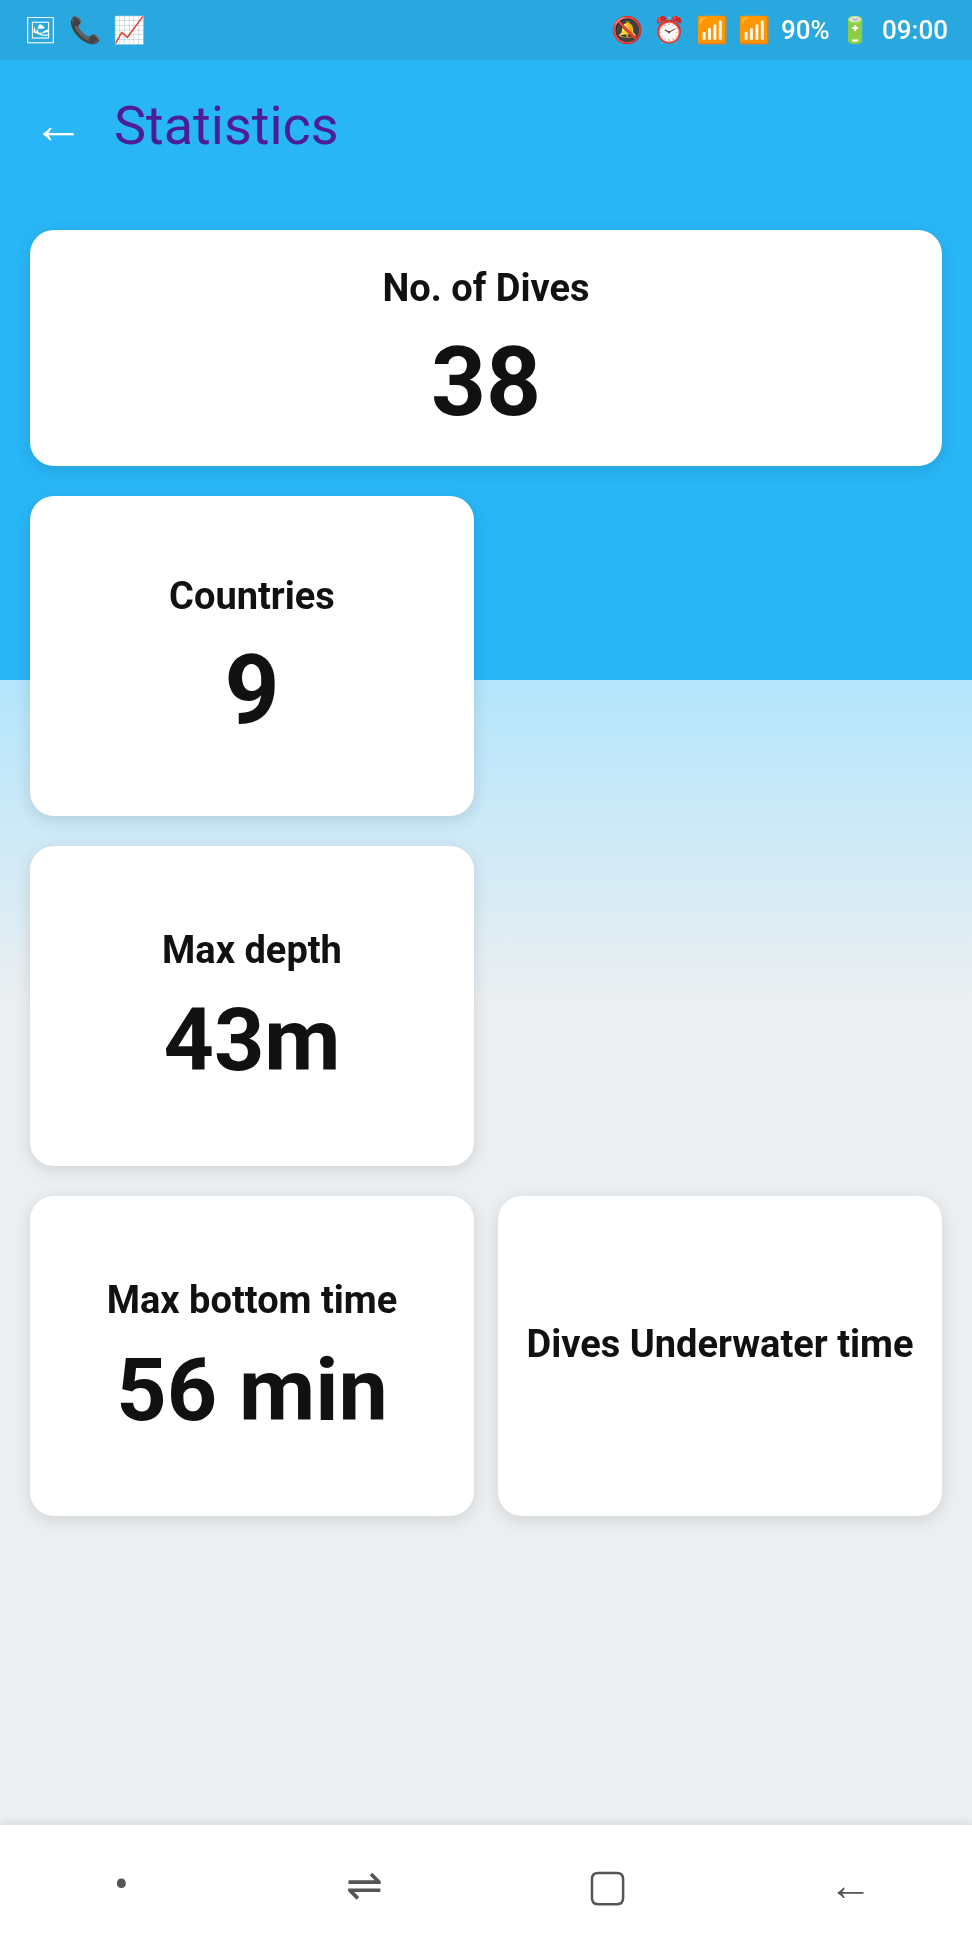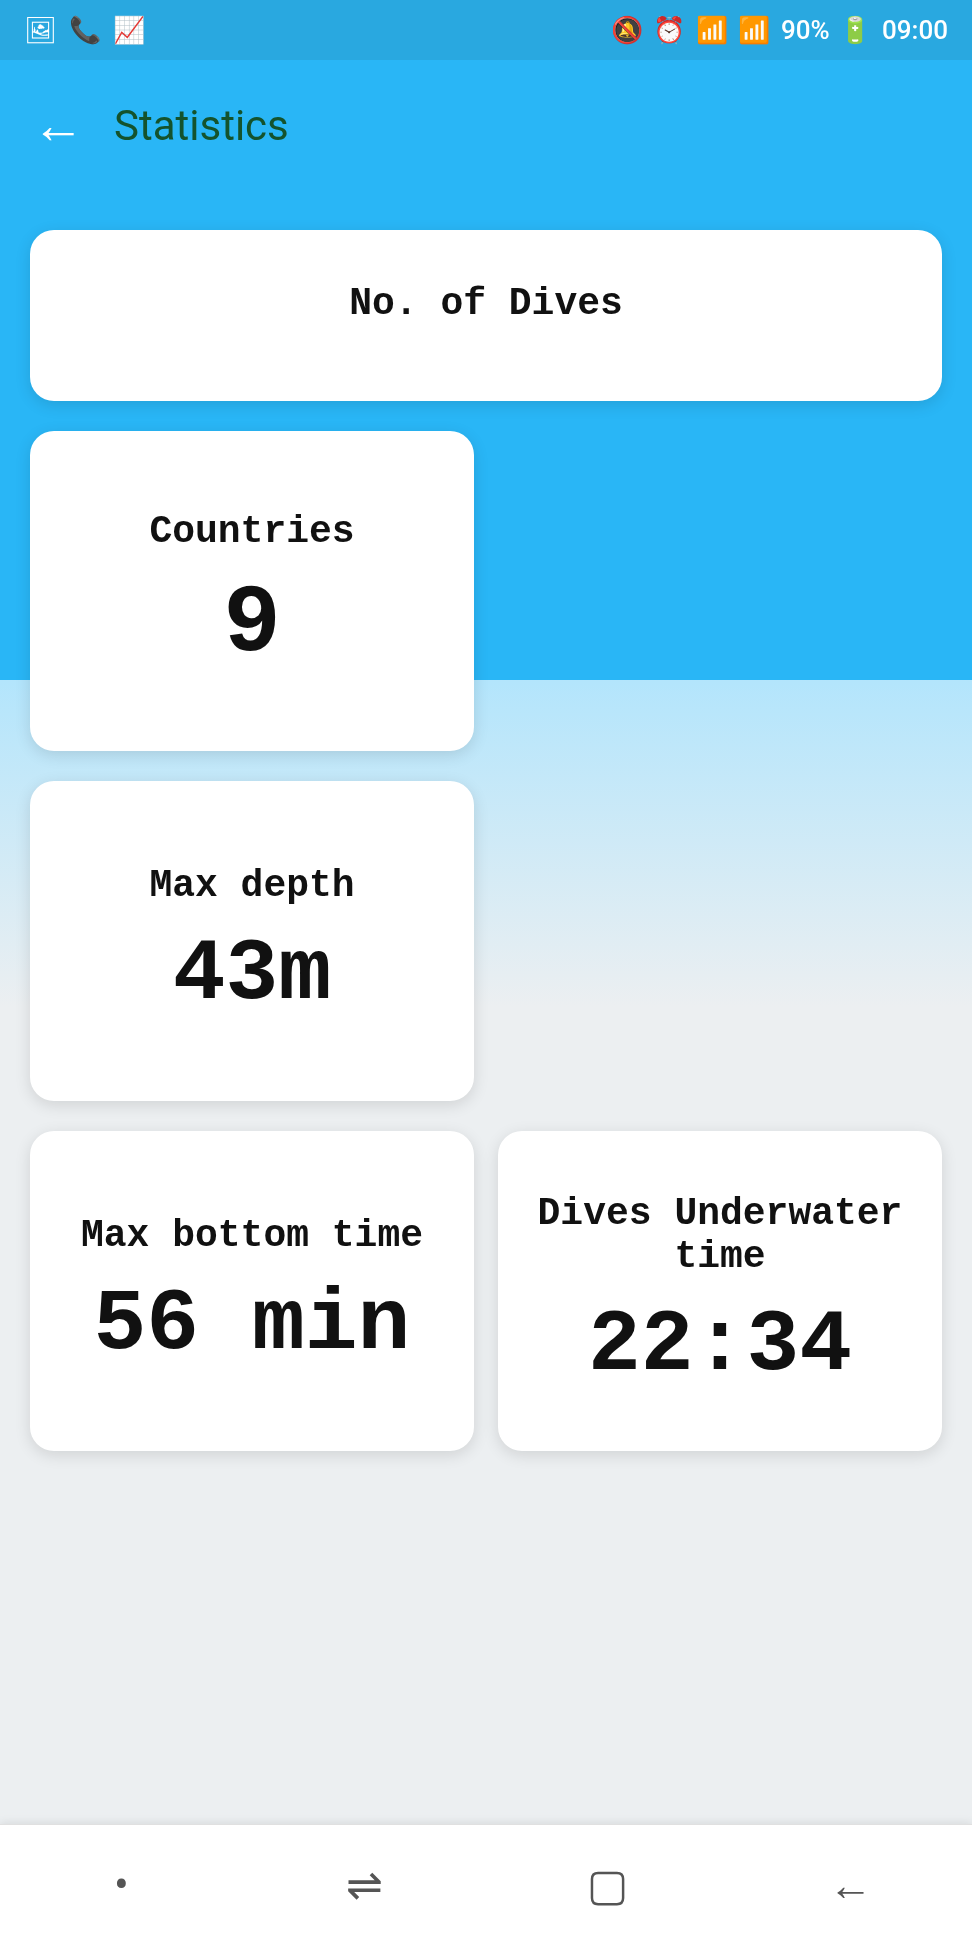--- a/index.html
+++ b/index.html
@@ -54,22 +54,22 @@
       gap: 30px;
     }
 
     .back-arrow {
       color: white;
       font-size: 52px;
       cursor: pointer;
     }
 
     .app-bar-title {
-      color: #14532d;
-      font-size: 42px;
+      color: #4c1d95;
+      font-size: 54px;
       font-weight: 400;
     }
 
     
     .content-area {
       flex: 1;
       background: linear-gradient(180deg, #29b6f6 0%, #29b6f6 30%, #b3e5fc 30%, #eceff1 50%);
       padding: 40px 30px 30px 30px;
       display: flex;
       flex-direction: column;
@@ -78,22 +78,21 @@
 
     
     .card {
       background: white;
       border-radius: 24px;
       box-shadow: 0 4px 16px rgba(0,0,0,0.12);
       display: flex;
       flex-direction: column;
       align-items: center;
       justify-content: center;
-      padding: 52px 20px;
-      font-family: Liberation Mono, monospace;
+      padding: 36px 20px;
     }
 
     .card-full {
       width: 100%;
     }
 
     .card-label {
       font-size: 38px;
       font-weight: 700;
       color: #111;
@@ -168,20 +167,21 @@
 
 <div class="app-bar">
   <span class="back-arrow">←</span>
   <span class="app-bar-title">Statistics</span>
 </div>
 
 <div class="content-area">
 
   <div class="card card-full">
     <div class="card-label">No. of Dives</div>
+    <div class="card-value">38</div>
   </div>
 
   <div class="cards-grid">
     <div class="card">
       <div class="card-label">Countries</div>
       <div class="card-value">9</div>
     </div>
   </div>
 
   <div class="cards-grid">
@@ -191,21 +191,20 @@
     </div>
   </div>
 
   <div class="cards-grid">
     <div class="card">
       <div class="card-label">Max bottom time</div>
       <div class="card-value card-value-large">56 min</div>
     </div>
     <div class="card">
       <div class="card-label">Dives Underwater time</div>
-      <div class="card-value card-value-large">22:34</div>
     </div>
   </div>
 
 </div>
 
 <div class="bottom-nav">
   <span class="nav-icon">•</span>
   <span class="nav-icon">⇌</span>
   <span class="nav-icon">▢</span>
   <span class="nav-icon">←</span>

